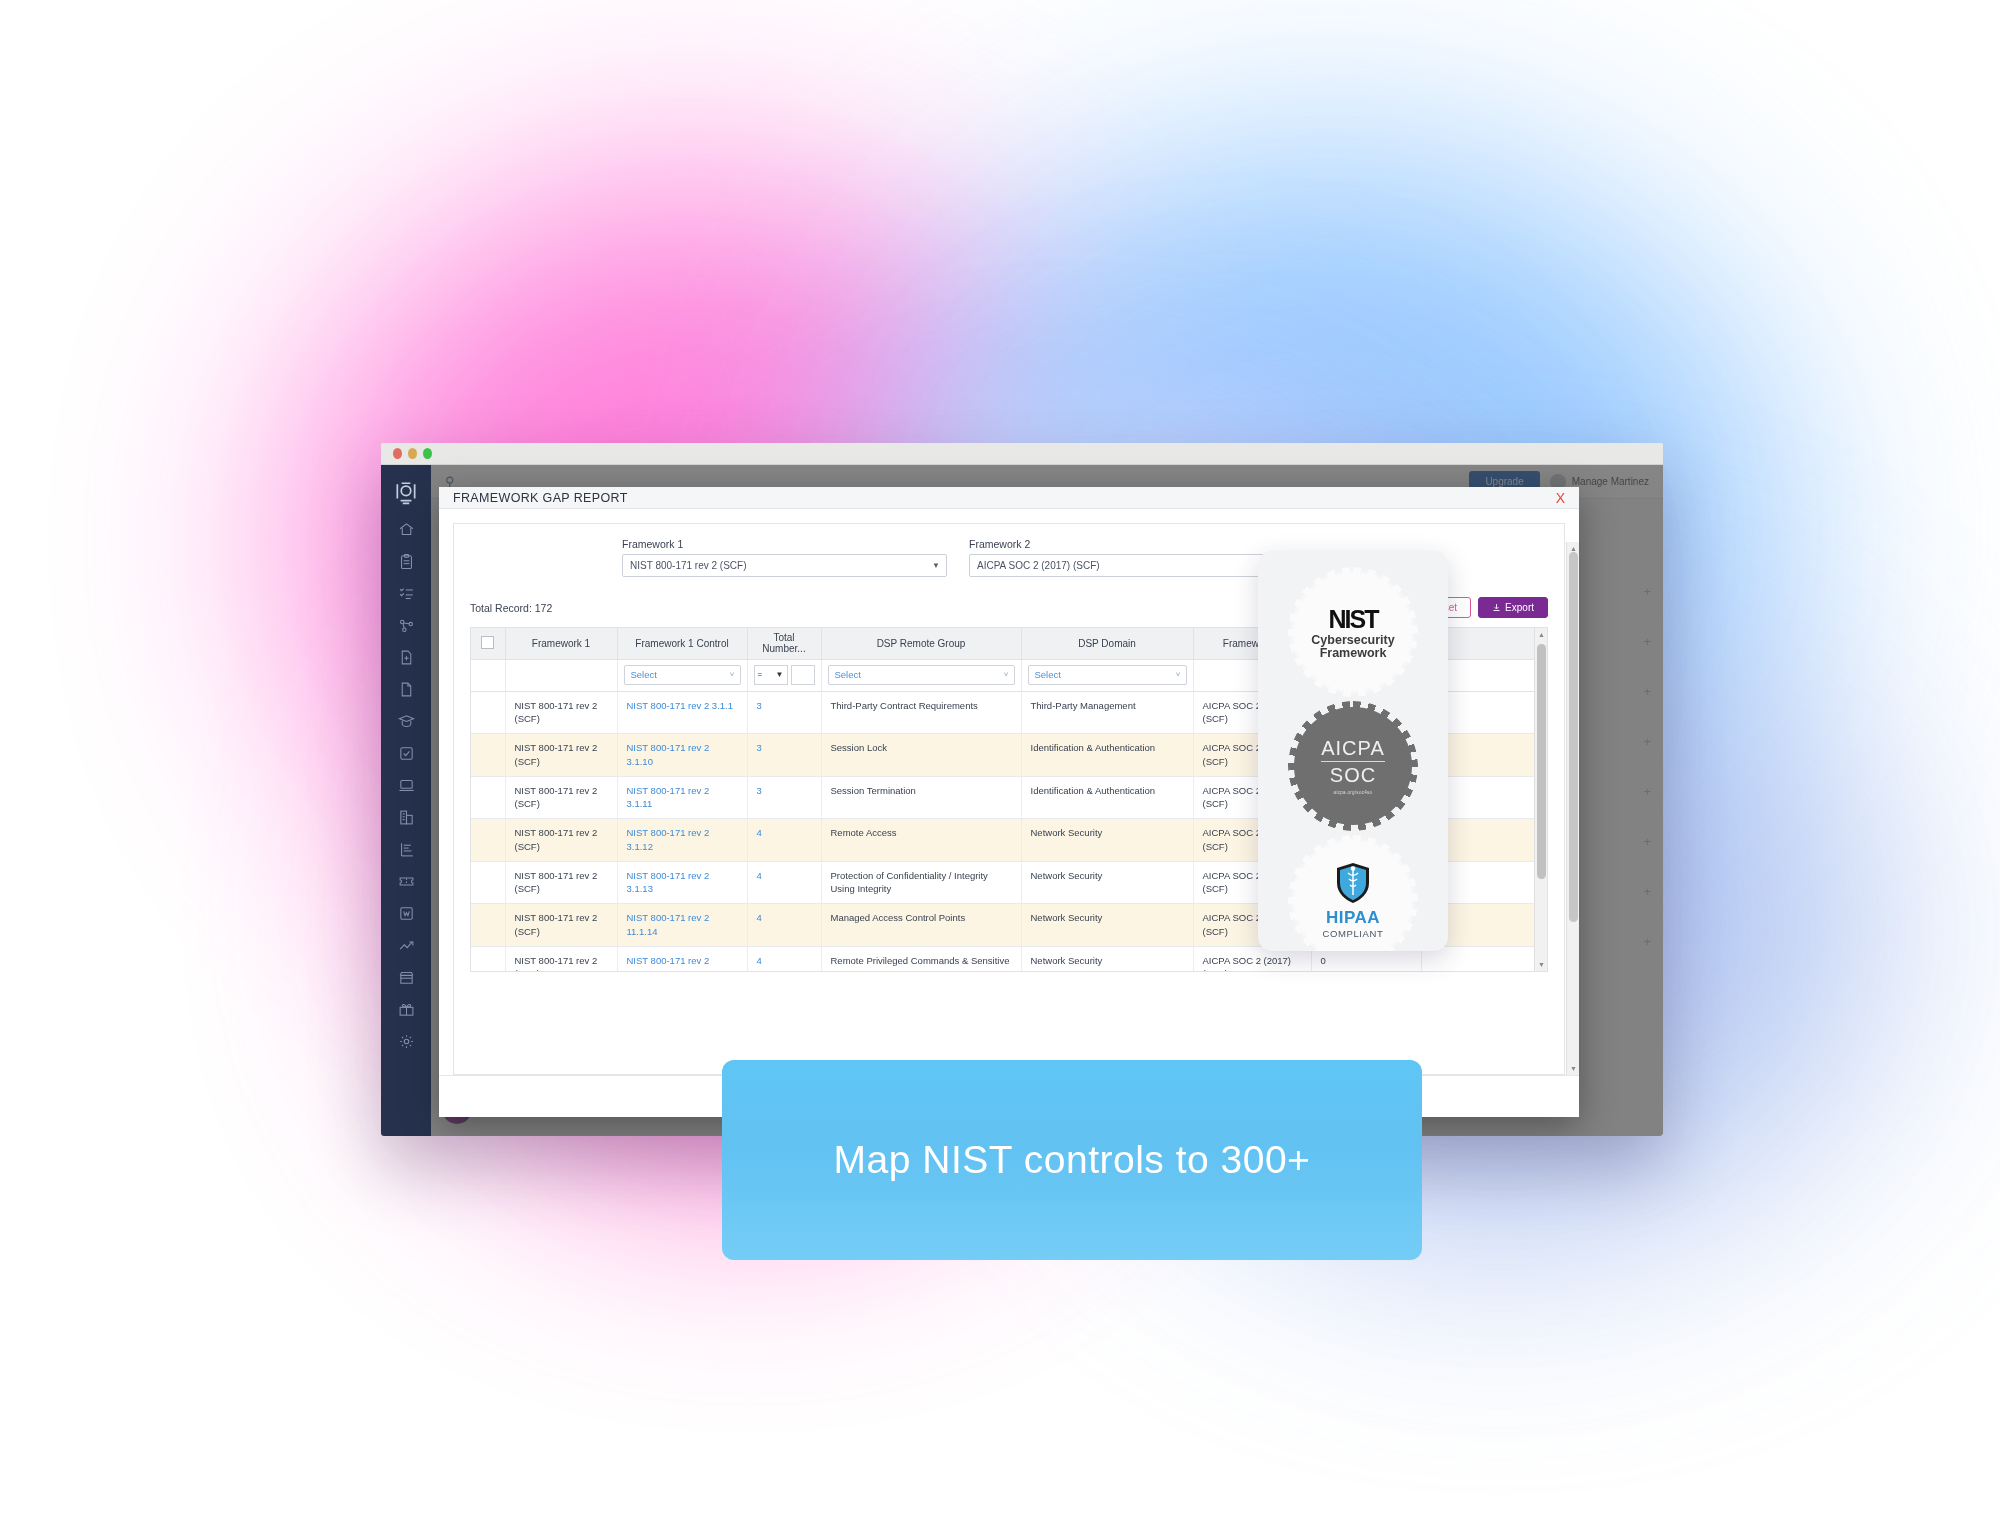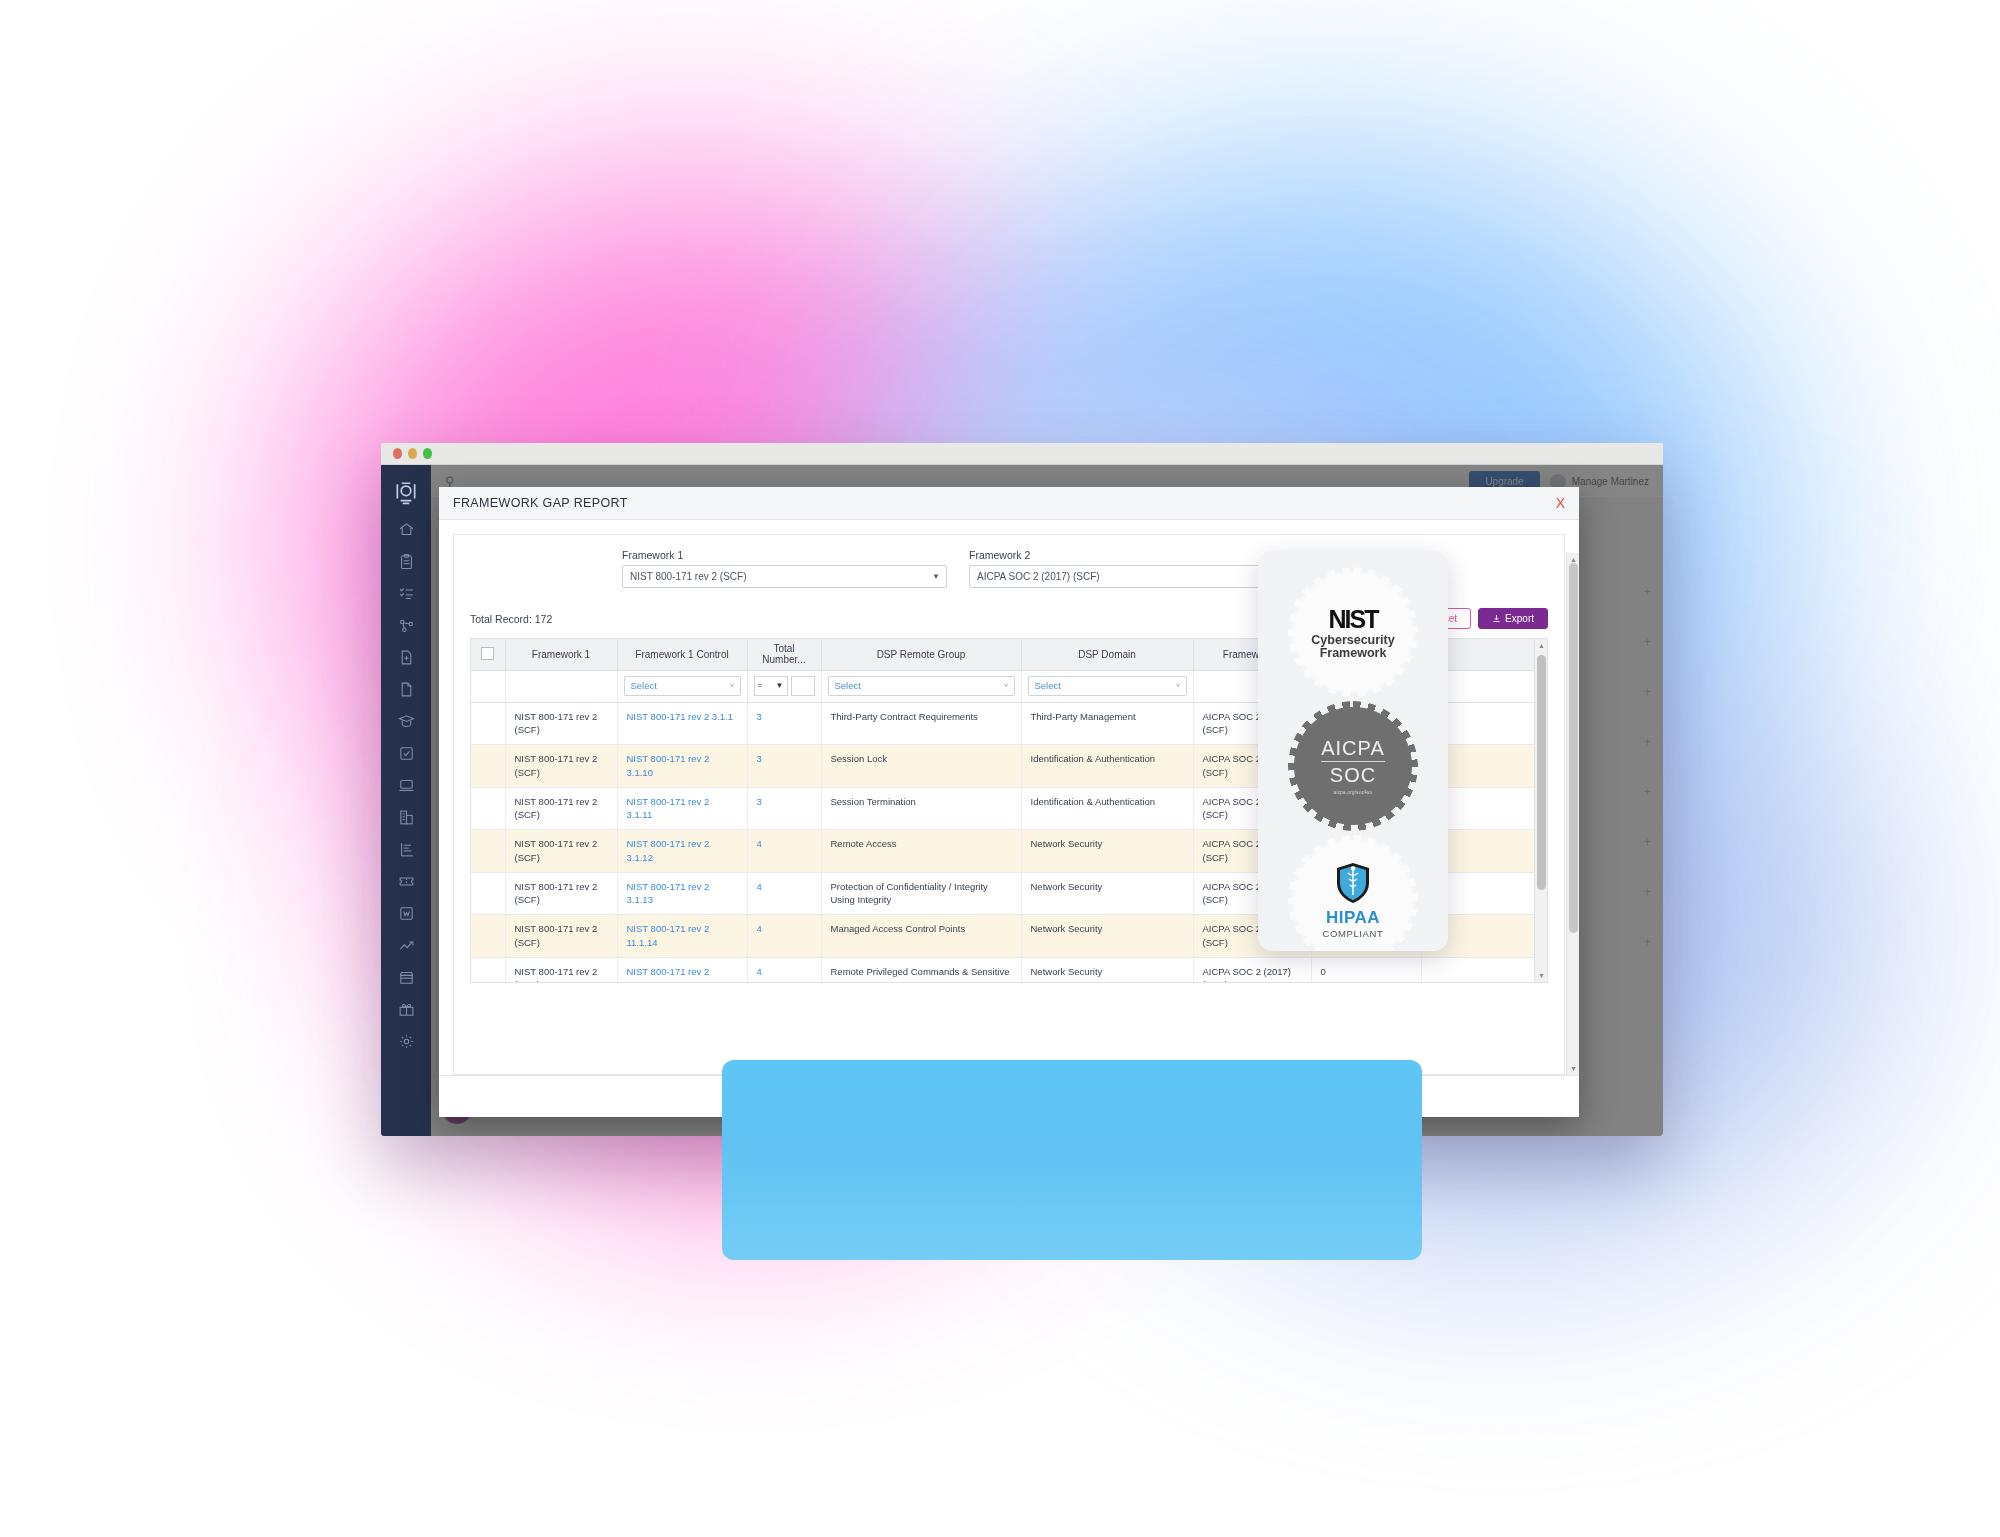--- a/index.html
+++ b/index.html
@@ -75,21 +75,21 @@
   
   #scrim { position:absolute; inset:0; background:rgba(60,60,60,.62); }
 
   
   #modal {
     position:absolute; left:8px; top:22px; width:1140px; height:630px;
     background:#ffffff; box-shadow:0 10px 34px rgba(0,0,0,.35);
     display:flex; flex-direction:column; overflow:hidden;
   }
   #modal-head {
-    height:33px; background:#f5f6f7; border-bottom:1px solid #e2e4e7;
+    height:22px; background:#f5f6f7; border-bottom:1px solid #e2e4e7;
     display:flex; align-items:center; padding:0 14px;
   }
   #modal-title { font-size:12.5px; color:#2d3440; letter-spacing:.35px; }
   #modal-close { margin-left:auto; color:#e04a3f; font-size:14px; cursor:pointer; }
 
   #modal-body { flex:1; padding:14px 14px 0 14px; overflow:hidden; position:relative; }
 
   .panel { border:1px solid #e3e5e8; background:#fff; padding:14px 16px 0 16px; height:100%; }
 
   .selectors { display:flex; align-items:flex-end; gap:22px; padding-left:152px; }
@@ -650,13 +650,14 @@
         <circle cx="19" cy="7.5" r="1.6" fill="#fff"></circle>
       </g>
     </svg>
     <div class="hipaa-t">HIPAA</div>
     <div class="hipaa-s">COMPLIANT</div>
   </div>
 
 </div>
 
 <div id="caption">
+  <div class="line">Map NIST controls to  300+</div>
 </div>
 
 </body></html>

